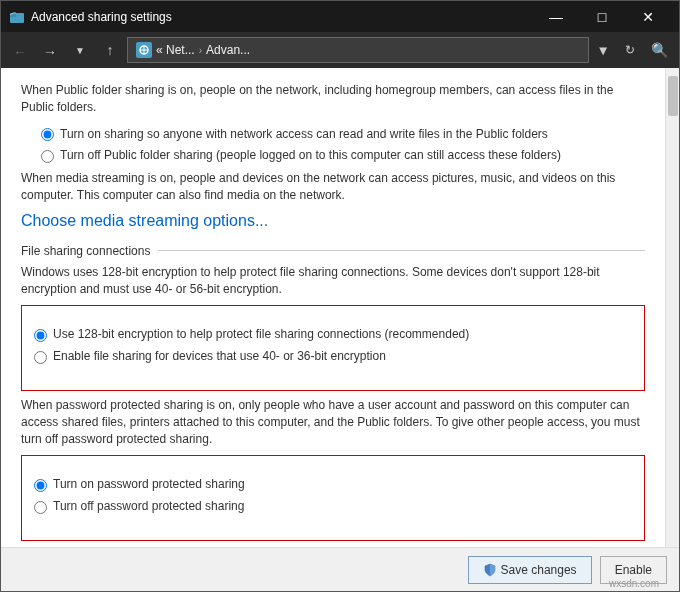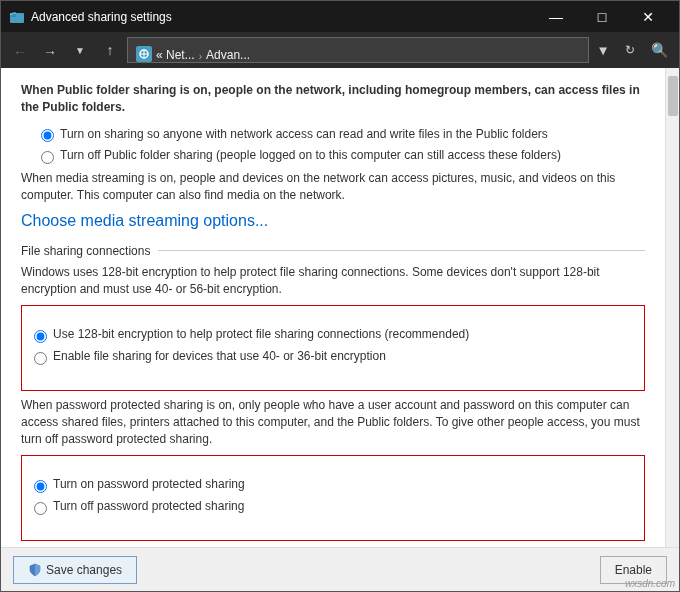--- a/index.html
+++ b/index.html
@@ -81,21 +81,21 @@
       justify-content: center;
       border-radius: 2px;
     }
     .nav-btn.disabled { color: #666; cursor: default; }
     .address-path {
       flex: 1;
       height: 26px;
       background: #3c3c3c;
       border: 1px solid #666;
       display: flex;
-      align-items: flex-end;
+      align-items: center;
       padding: 0 8px;
       color: #eee;
       font-size: 12px;
       gap: 4px;
     }
     .address-path-icon {
       width: 16px;
       height: 16px;
       background: #4a9ec4;
       border-radius: 2px;
@@ -175,30 +175,29 @@
       overflow-y: auto;
       overflow-x: hidden;
     }
 
     
     .intro-text {
       font-size: 12px;
       color: #333;
       line-height: 1.4;
       margin-bottom: 10px;
-      font-weight: bold;
     }
 
     .radio-group {
       margin: 6px 0 6px 20px;
     }
 
     .radio-item {
       display: flex;
-      align-items: flex-end;
+      align-items: center;
       margin-bottom: 5px;
       font-size: 12px;
       color: #333;
       line-height: 1.4;
     }
 
     .radio-item input[type="radio"] {
       margin-right: 6px;
       margin-top: 2px;
       flex-shrink: 0;
@@ -242,21 +241,21 @@
       margin: 6px 0;
     }
 
     
     .bottom-bar {
       background: #f0f0f0;
       border-top: 1px solid #ddd;
       height: 44px;
       display: flex;
       align-items: center;
-      justify-content: space-between;
+      justify-content: flex-end;
       padding: 0 12px;
       gap: 8px;
       flex-shrink: 0;
     }
 
     .btn {
       height: 28px;
       padding: 0 14px;
       font-size: 12px;
       cursor: pointer;
@@ -269,24 +268,23 @@
     }
     .btn.primary {
       background: #e8f0f8;
       border-color: #7a9cc6;
     }
 
     
     .watermark {
       position: absolute;
       bottom: 2px;
-      right: 4px;
+      right: 20px;
       font-size: 10px;
       color: #999;
-      font-style: italic;
     }
   </style>
 </head>
 <body>
 
 <div class="window" style="position:relative;">
 
   <div class="title-bar">
     <div class="title-bar-icon">
       <svg width="16" height="16" viewBox="0 0 16 16">

